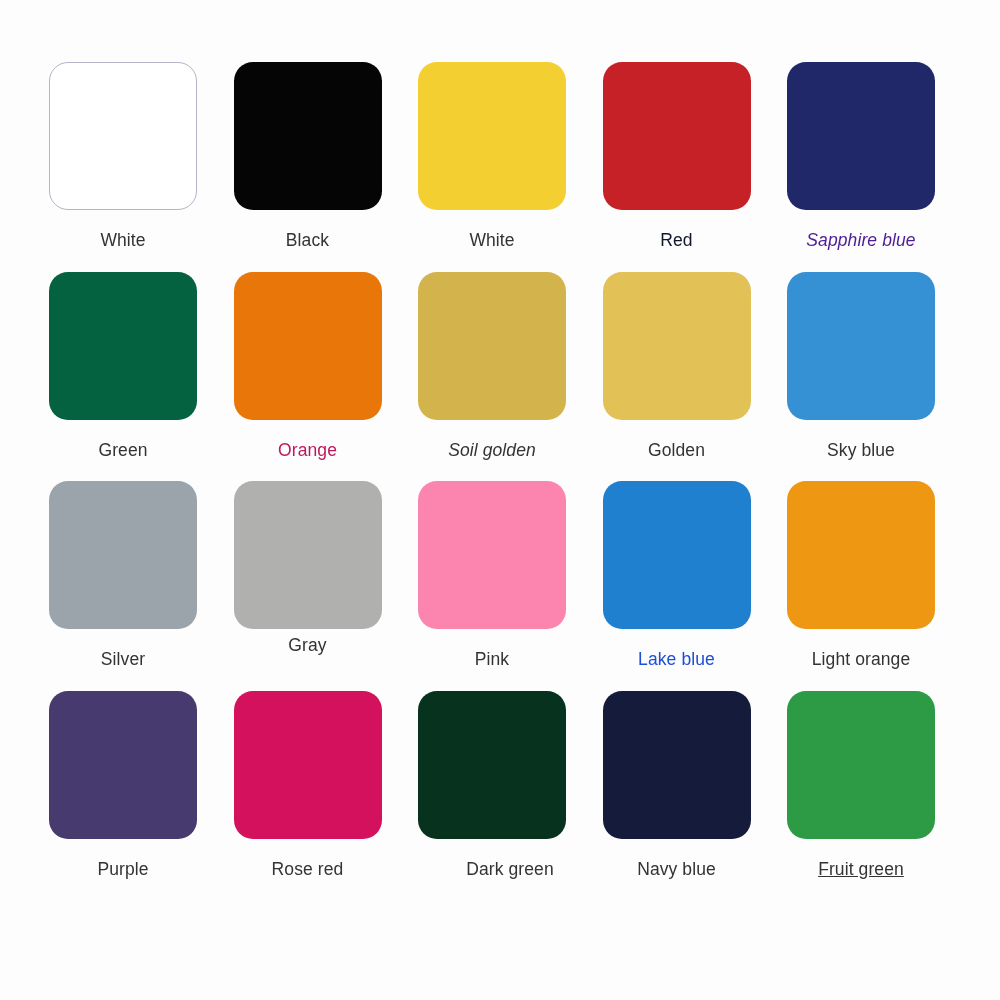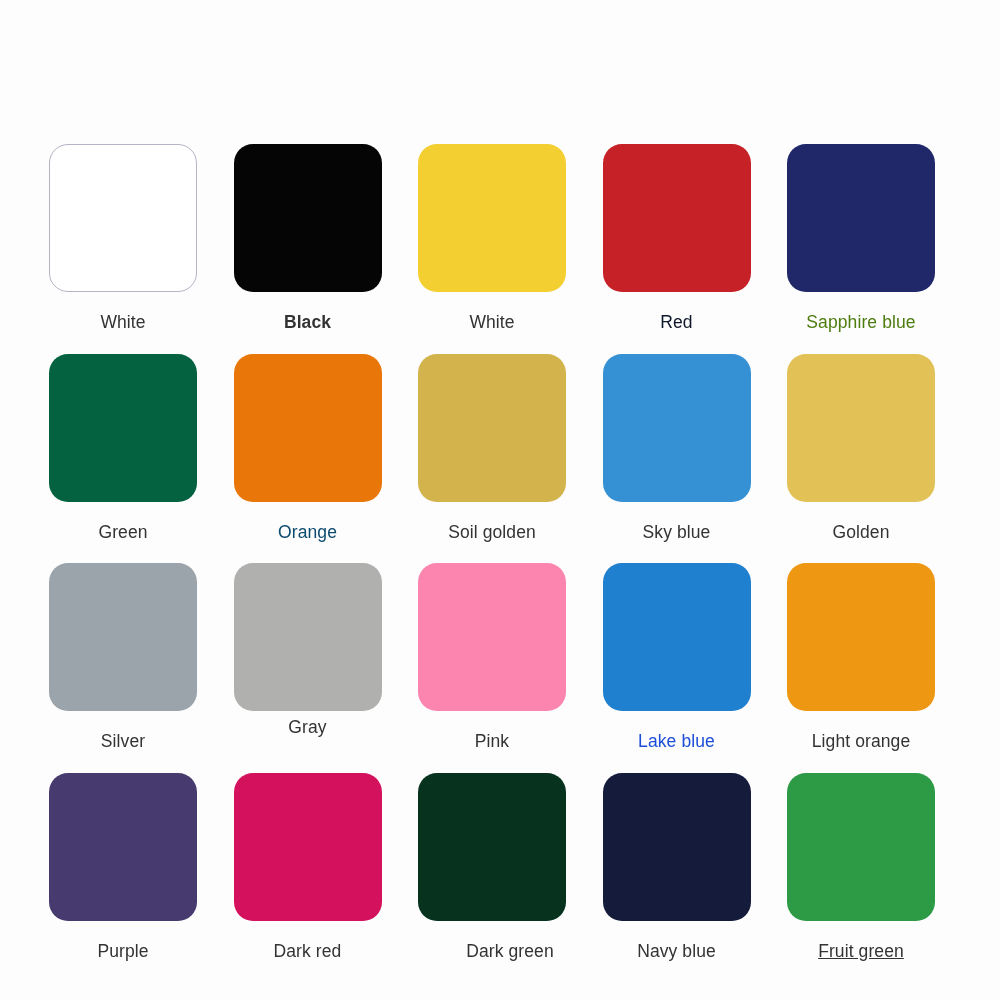--- a/index.html
+++ b/index.html
@@ -14,21 +14,21 @@
     overflow: hidden;
   }
 
   .palette {
     width: 984px;
     height: 1000px;
     box-sizing: border-box;
     padding: 62px 20px 40px 20px;
     display: flex;
     flex-direction: column;
-    justify-content: flex-end;
+    justify-content: flex-start;
   }
 
   .swatch-row {
     display: flex;
     flex-direction: row;
     justify-content: space-between;
     align-items: flex-start;
     padding: 0 14px;
     margin-bottom: 22px;
   }
@@ -66,55 +66,55 @@
 <body style="background: rgb(253, 253, 253);">
 
 <div class="palette">
   <div class="swatch-row">
       <div class="swatch-cell">
         <div class="swatch-chip outlined" style="background: rgb(255, 255, 255); border-color: rgb(179, 180, 198);"></div>
         <div class="swatch-label" style="color: rgb(51, 51, 51);">White</div>
       </div>
       <div class="swatch-cell">
         <div class="swatch-chip" style="background: rgb(5, 5, 5);"></div>
-        <div class="swatch-label" style="color: rgb(51, 51, 51); font-weight: bold;">Black</div>
+        <div class="swatch-label" style="color: rgb(51, 51, 51);">Black</div>
       </div>
       <div class="swatch-cell">
         <div class="swatch-chip" style="background: rgb(244, 207, 50);"></div>
         <div class="swatch-label" style="color: rgb(51, 51, 51);">White</div>
       </div>
       <div class="swatch-cell">
         <div class="swatch-chip" style="background: rgb(198, 33, 38);"></div>
         <div class="swatch-label" style="color: #0f172a;">Red</div>
       </div>
       <div class="swatch-cell">
         <div class="swatch-chip" style="background: rgb(33, 40, 106);"></div>
-        <div class="swatch-label" style="color: #4d7c0f;">Sapphire blue</div>
+        <div class="swatch-label" style="color: #4c1d95; font-style: italic;">Sapphire blue</div>
       </div>
     </div>
   <div class="swatch-row">
       <div class="swatch-cell">
         <div class="swatch-chip" style="background: rgb(4, 98, 64);"></div>
         <div class="swatch-label" style="color: rgb(51, 51, 51);">Green</div>
       </div>
       <div class="swatch-cell">
         <div class="swatch-chip" style="background: rgb(232, 118, 8);"></div>
-        <div class="swatch-label" style="color: #0c4a6e;">Orange</div>
+        <div class="swatch-label" style="color: #be185d;">Orange</div>
       </div>
       <div class="swatch-cell">
         <div class="swatch-chip" style="background: rgb(211, 179, 76);"></div>
-        <div class="swatch-label" style="color: rgb(51, 51, 51);">Soil golden</div>
+        <div class="swatch-label" style="color: rgb(51, 51, 51); font-style: italic;">Soil golden</div>
+      </div>
+      <div class="swatch-cell">
+        <div class="swatch-chip" style="background: rgb(226, 194, 87);"></div>
+        <div class="swatch-label" style="color: rgb(51, 51, 51);">Golden</div>
       </div>
       <div class="swatch-cell">
         <div class="swatch-chip" style="background: rgb(53, 144, 212);"></div>
         <div class="swatch-label" style="color: rgb(51, 51, 51);">Sky blue</div>
-      </div>
-      <div class="swatch-cell">
-        <div class="swatch-chip" style="background: rgb(226, 194, 87);"></div>
-        <div class="swatch-label" style="color: rgb(51, 51, 51);">Golden</div>
       </div>
     </div>
   <div class="swatch-row">
       <div class="swatch-cell">
         <div class="swatch-chip" style="background: rgb(155, 163, 171);"></div>
         <div class="swatch-label" style="color: rgb(51, 51, 51);">Silver</div>
       </div>
       <div class="swatch-cell">
         <div class="swatch-chip" style="background: rgb(176, 176, 174);"></div>
         <div class="swatch-label" style="color: rgb(51, 51, 51); margin-top: 8px;">Gray</div>
@@ -132,21 +132,21 @@
         <div class="swatch-label" style="color: rgb(51, 51, 51);">Light orange</div>
       </div>
     </div>
   <div class="swatch-row">
       <div class="swatch-cell">
         <div class="swatch-chip" style="background: rgb(71, 58, 110);"></div>
         <div class="swatch-label" style="color: rgb(51, 51, 51);">Purple</div>
       </div>
       <div class="swatch-cell">
         <div class="swatch-chip" style="background: rgb(211, 17, 92);"></div>
-        <div class="swatch-label" style="color: rgb(51, 51, 51);">Dark red</div>
+        <div class="swatch-label" style="color: rgb(51, 51, 51);">Rose red</div>
       </div>
       <div class="swatch-cell">
         <div class="swatch-chip" style="background: rgb(6, 50, 30);"></div>
         <div class="swatch-label" style="color: rgb(51, 51, 51); margin-left: 36px;">Dark green</div>
       </div>
       <div class="swatch-cell">
         <div class="swatch-chip" style="background: rgb(20, 27, 59);"></div>
         <div class="swatch-label" style="color: rgb(51, 51, 51);">Navy blue</div>
       </div>
       <div class="swatch-cell">

